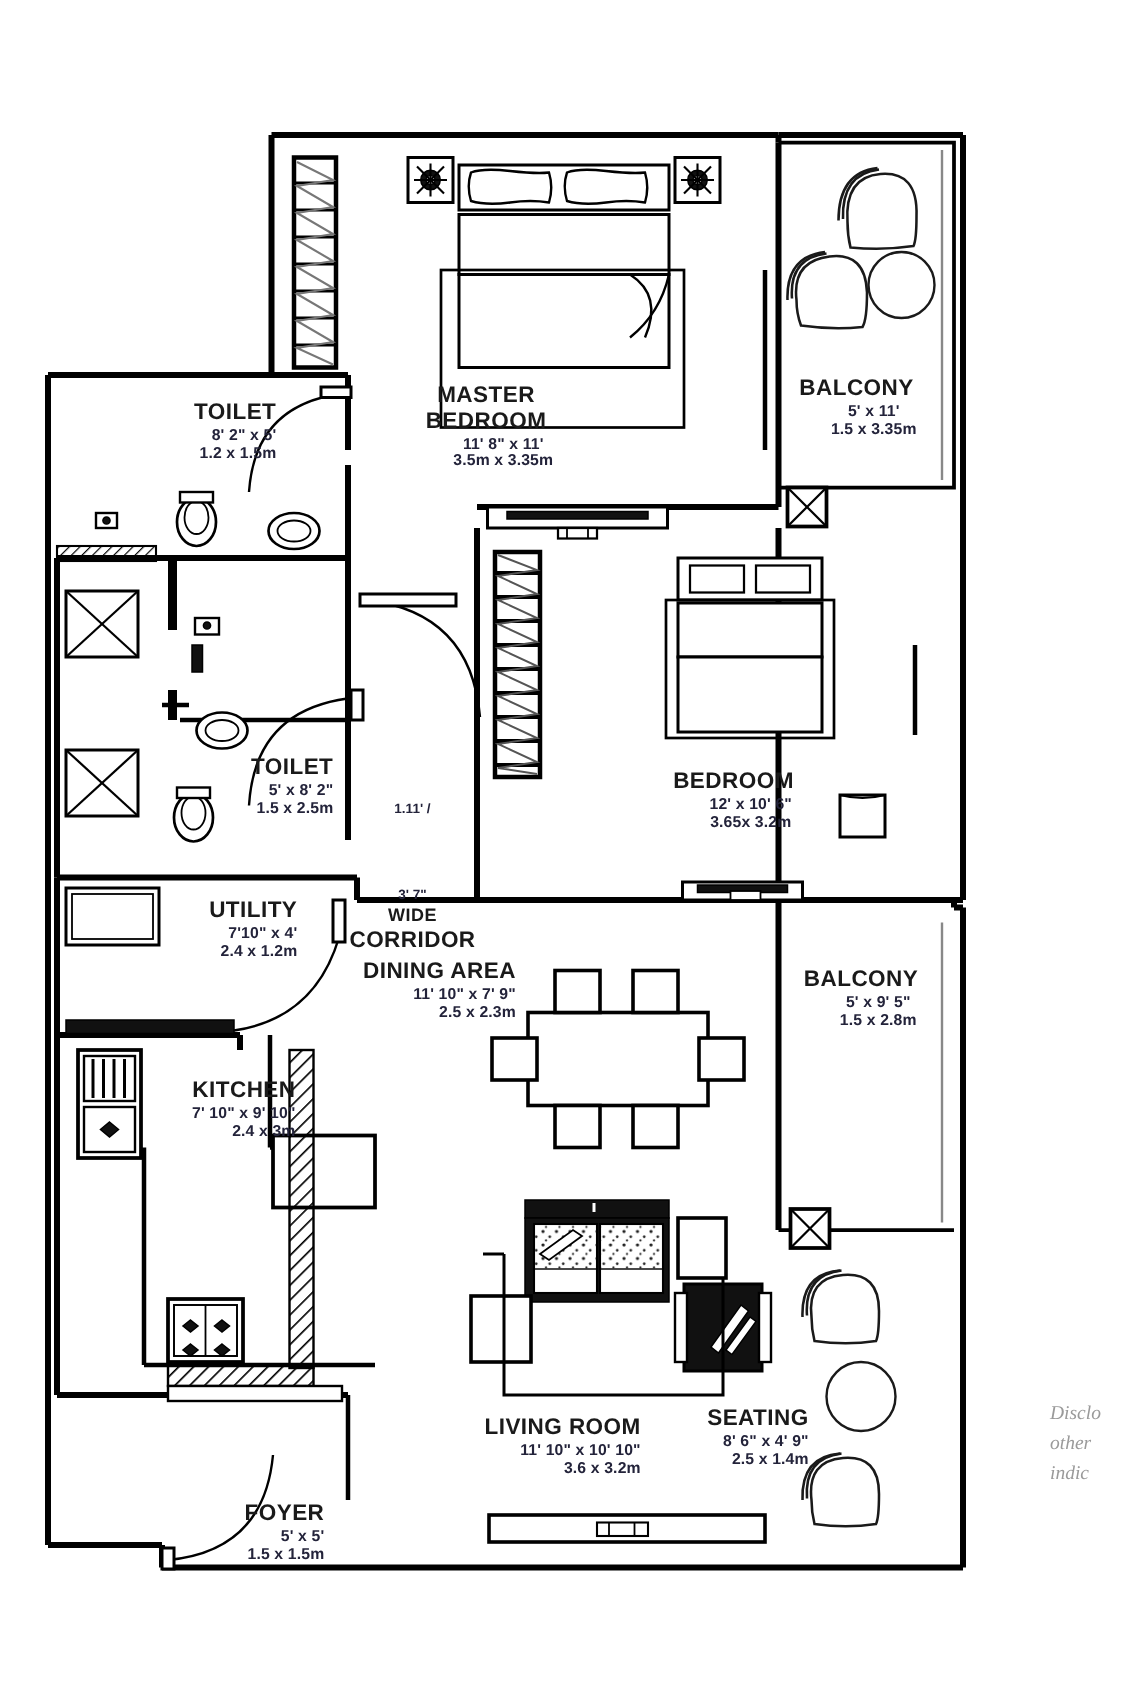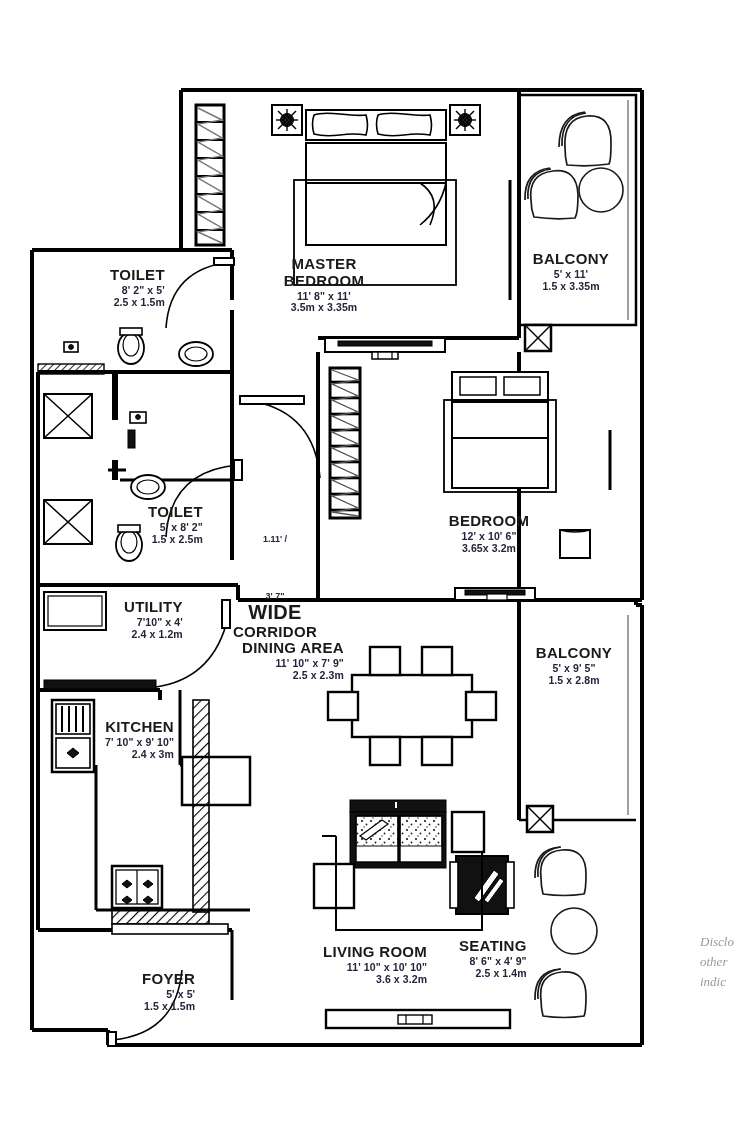--- a/index.html
+++ b/index.html
@@ -4,26 +4,26 @@
 <style>
   html,body{margin:0;padding:0;background:#ffffff;}
   body{width:750px;height:1128px;position:relative;overflow:hidden;
        font-family:"Liberation Sans",sans-serif;}
   #plan{position:absolute;left:0;top:0;width:750px;height:1128px;}
   .lbl{position:absolute;text-align:center;line-height:1.12;
        font-family:"Liberation Sans",sans-serif;color:#111;
        white-space:nowrap;}
   .lbl .nm{font-weight:bold;font-size:15px;letter-spacing:.3px;color:#1a1a1a;}
   .lbl .nm2{font-weight:bold;font-size:15px;letter-spacing:.3px;color:#1a1a1a;display:block;}
-  .lbl .d1,.lbl .d2{font-weight:bold;font-size:10.5px;color:#23233a;letter-spacing:.1px;}
+  .lbl .d1,.lbl .d2{font-weight:bold;font-size:10.5px;color:#23233a;letter-spacing:.1px;padding-left:23px;}
   .lbl .d1{display:block;margin-top:1px;}
   .lbl .d2{display:block;}
   .lbl.left{text-align:right;}
   .cor .sm{font-weight:bold;font-size:9px;color:#23233a;display:block;margin-top:47px;}
-  .cor .nm{font-size:20px;}
+  .cor .nm{font-size:12px;}
   .disc{position:absolute;font-style:italic;font-size:13px;color:#9a9a9a;
          line-height:1.55;font-family:"Liberation Serif",serif;}
 </style>
 </head>
 <body>
 
 <svg id="plan" viewBox="0 0 750 1128" xmlns="http://www.w3.org/2000/svg">
   <defs>
     <pattern id="hatch" width="7" height="7" patternTransform="rotate(45)" patternUnits="userSpaceOnUse">
       <line x1="0" y1="0" x2="0" y2="7" stroke="#000" stroke-width="2.2"></line>
@@ -370,21 +370,21 @@
 
 <div class="lbl" style="left:511px;top:250px;width:120px;">
   <span class="nm">BALCONY</span>
   <span class="d1">5' x 11'</span>
   <span class="d2">1.5 x 3.35m</span>
 </div>
 
 <div class="lbl left" style="left:110px;top:266px;">
   <span class="nm">TOILET</span>
   <span class="d1">8' 2" x 5'</span>
-  <span class="d2">2.5 x 1.5m</span>
+  <span class="d2">1.2 x 1.5m</span>
 </div>
 
 <div class="lbl left" style="left:148px;top:503px;">
   <span class="nm">TOILET</span>
   <span class="d1">5' x 8' 2"</span>
   <span class="d2">1.5 x 2.5m</span>
 </div>
 
 <div class="lbl cor" style="left:225px;top:487px;width:100px;">
   <span class="sm">1.11' /</span>
@@ -428,21 +428,21 @@
   <span class="d1">11' 10" x 10' 10"</span>
   <span class="d2">3.6 x 3.2m</span>
 </div>
 
 <div class="lbl left" style="left:459px;top:921px;margin-top:16px;">
   <span class="nm">SEATING</span>
   <span class="d1">8' 6" x 4' 9"</span>
   <span class="d2">2.5 x 1.4m</span>
 </div>
 
-<div class="lbl left" style="left:142px;top:970px;">
+<div class="lbl left" style="left:142px;top:1000px;">
   <span class="nm">FOYER</span>
   <span class="d1">5' x 5'</span>
   <span class="d2">1.5 x 1.5m</span>
 </div>
 
 <div class="disc" style="left:700px;top:932px;width:70px;">
   <div>Disclo</div>
   <div>other</div>
   <div>indic</div>
 </div>

